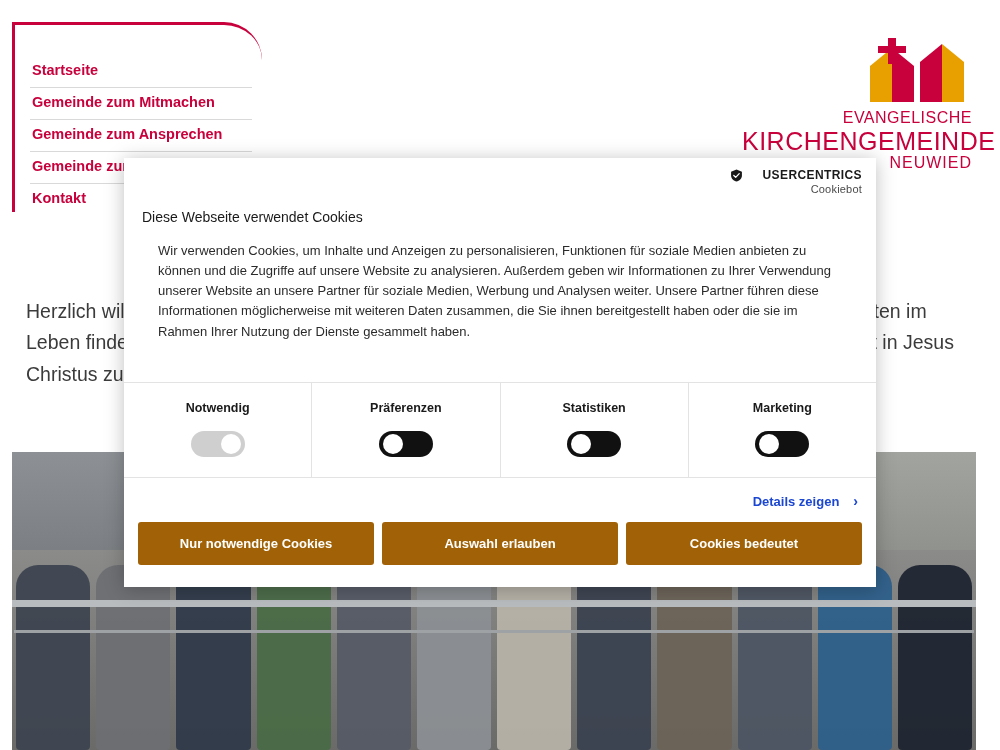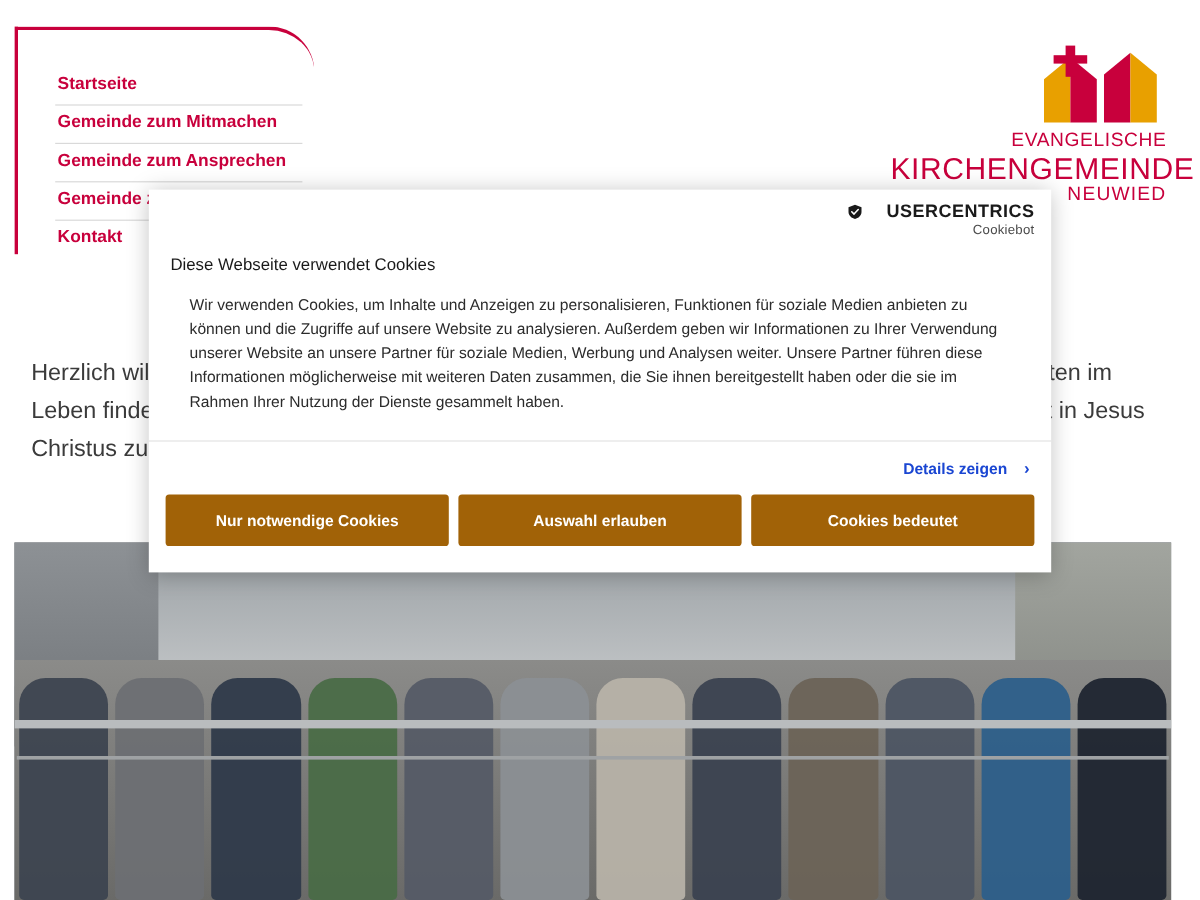--- a/index.html
+++ b/index.html
@@ -46,21 +46,20 @@
     position: absolute;
     left: 18px;
     top: 34px;
     width: 222px;
     list-style: none;
     margin: 0;
     padding: 0;
   }
   .nav-list li {
     border-bottom: 1px solid #d9d9d9;
-    margin-left: 16px;
   }
   .nav-list li:last-child { border-bottom: none; }
   .nav-link {
     display: block;
     padding: 7px 2px 8px 2px;
     color: #c8003c;
     font-weight: bold;
     font-size: 14.5px;
     text-decoration: none;
     line-height: 1.1;
@@ -176,21 +175,21 @@
     display: flex;
     flex-direction: column;
     align-items: flex-end;
     padding: 10px 14px 0 0;
   }
   .cc-brand-top {
     display: flex;
     align-items: center;
     gap: 20px;
     color: #1a1a1a;
-    font-size: 15px;
+    font-size: 12px;
     font-weight: bold;
     letter-spacing: 0.4px;
   }
   .cc-shield {
     display: inline-block;
     width: 13px; height: 13px;
     position: relative;
   }
   .cc-brand-sub {
     font-size: 11px;
@@ -369,20 +368,38 @@
       <span>USERCENTRICS</span>
     </div>
     <div class="cc-brand-sub">Cookiebot</div>
   </div>
 
   <div class="cc-body">
     <h2 class="cc-title">Diese Webseite verwendet Cookies</h2>
     <p class="cc-text">Wir verwenden Cookies, um Inhalte und Anzeigen zu personalisieren, Funktionen für soziale Medien anbieten zu können und die Zugriffe auf unsere Website zu analysieren. Außerdem geben wir Informationen zu Ihrer Verwendung unserer Website an unsere Partner für soziale Medien, Werbung und Analysen weiter. Unsere Partner führen diese Informationen möglicherweise mit weiteren Daten zusammen, die Sie ihnen bereitgestellt haben oder die sie im Rahmen Ihrer Nutzung der Dienste gesammelt haben.</p>
   </div>
 
+  <div class="cc-categories">
+    <div class="cc-cat">
+      <div class="cc-cat-label">Notwendig</div>
+      <div class="toggle on-disabled"><span class="knob"></span></div>
+    </div>
+    <div class="cc-cat">
+      <div class="cc-cat-label">Präferenzen</div>
+      <div class="toggle off"><span class="knob"></span></div>
+    </div>
+    <div class="cc-cat">
+      <div class="cc-cat-label">Statistiken</div>
+      <div class="toggle off"><span class="knob"></span></div>
+    </div>
+    <div class="cc-cat">
+      <div class="cc-cat-label">Marketing</div>
+      <div class="toggle off"><span class="knob"></span></div>
+    </div>
+  </div>
 
   <div class="cc-details">
     <a class="cc-details-link" href="#">
       <span>Details zeigen</span>
       <span class="chev">›</span>
     </a>
   </div>
 
   <div class="cc-actions">
     <button class="cc-btn">Nur notwendige Cookies</button>

